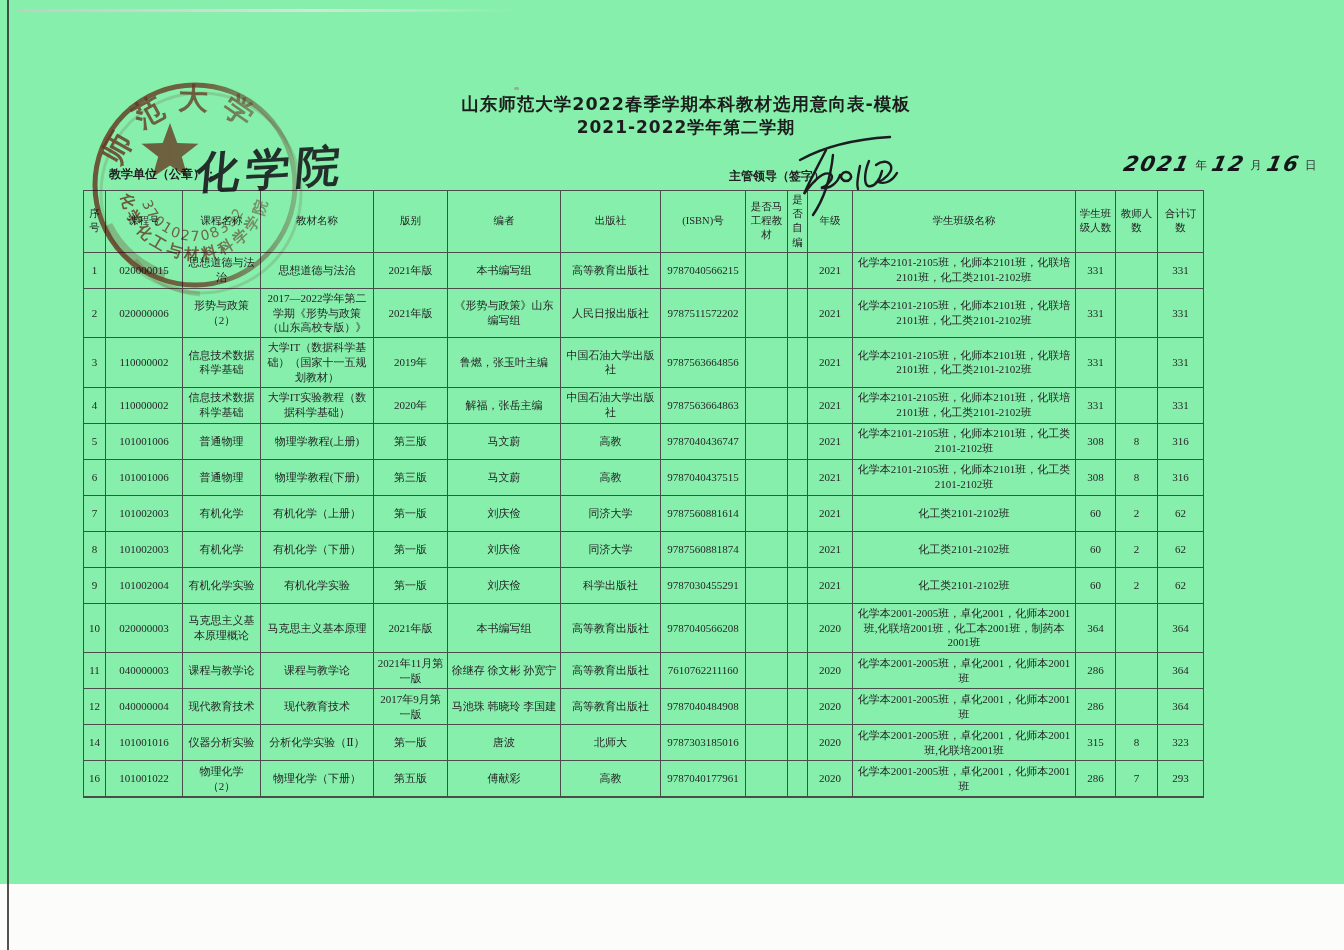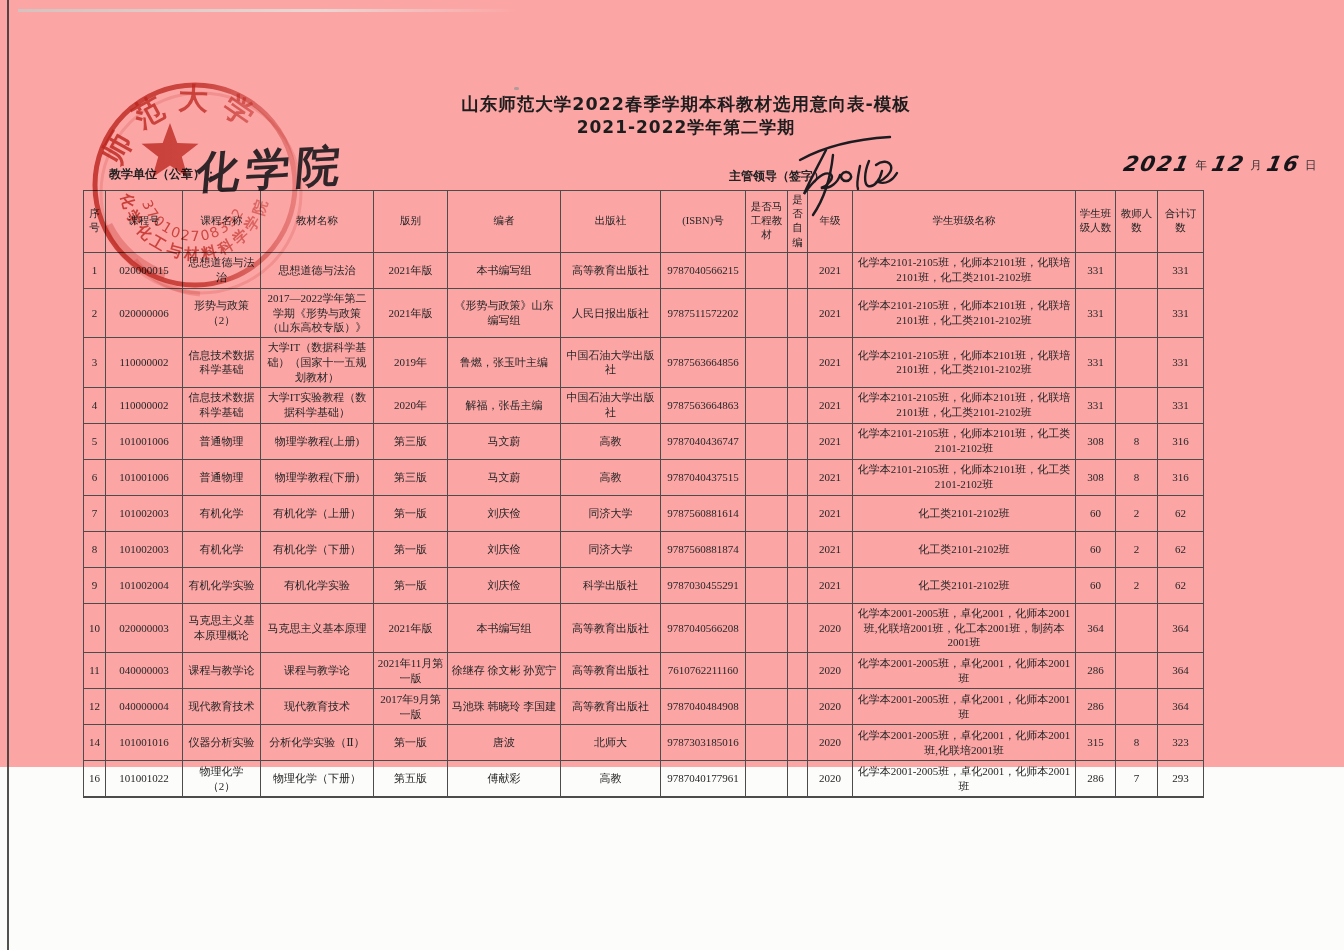--- a/index.html
+++ b/index.html
@@ -3,21 +3,21 @@
 <meta charset="utf-8">
 <style>
   html,body{margin:0;padding:0;}
   body{
     width:1344px;height:950px;
     background:#fcfcfa;
     font-family:"Liberation Serif","DejaVu Serif",serif;
     color:#262626;
     overflow:hidden;
   }
-  .canvas{position:relative;width:1344px;height:767px;background:#fca5a5;}
+  .canvas{position:relative;width:1344px;height:884px;background:#86efac;}
 
   
   .edge-left{position:absolute;left:7px;top:0;width:2px;height:950px;background:#35332f;opacity:.85;}
   .smudge-top{position:absolute;left:18px;top:9px;width:500px;height:3px;
     background:linear-gradient(90deg,#c9c9c5,#e4e4e0 60%,rgba(255,255,255,0));opacity:.8;}
   .speck{position:absolute;left:514px;top:87px;width:5px;height:3px;background:#9a9a96;border-radius:2px;opacity:.8;}
 
   
   .title,.subtitle{
     position:absolute;left:0;width:1344px;text-align:center;

